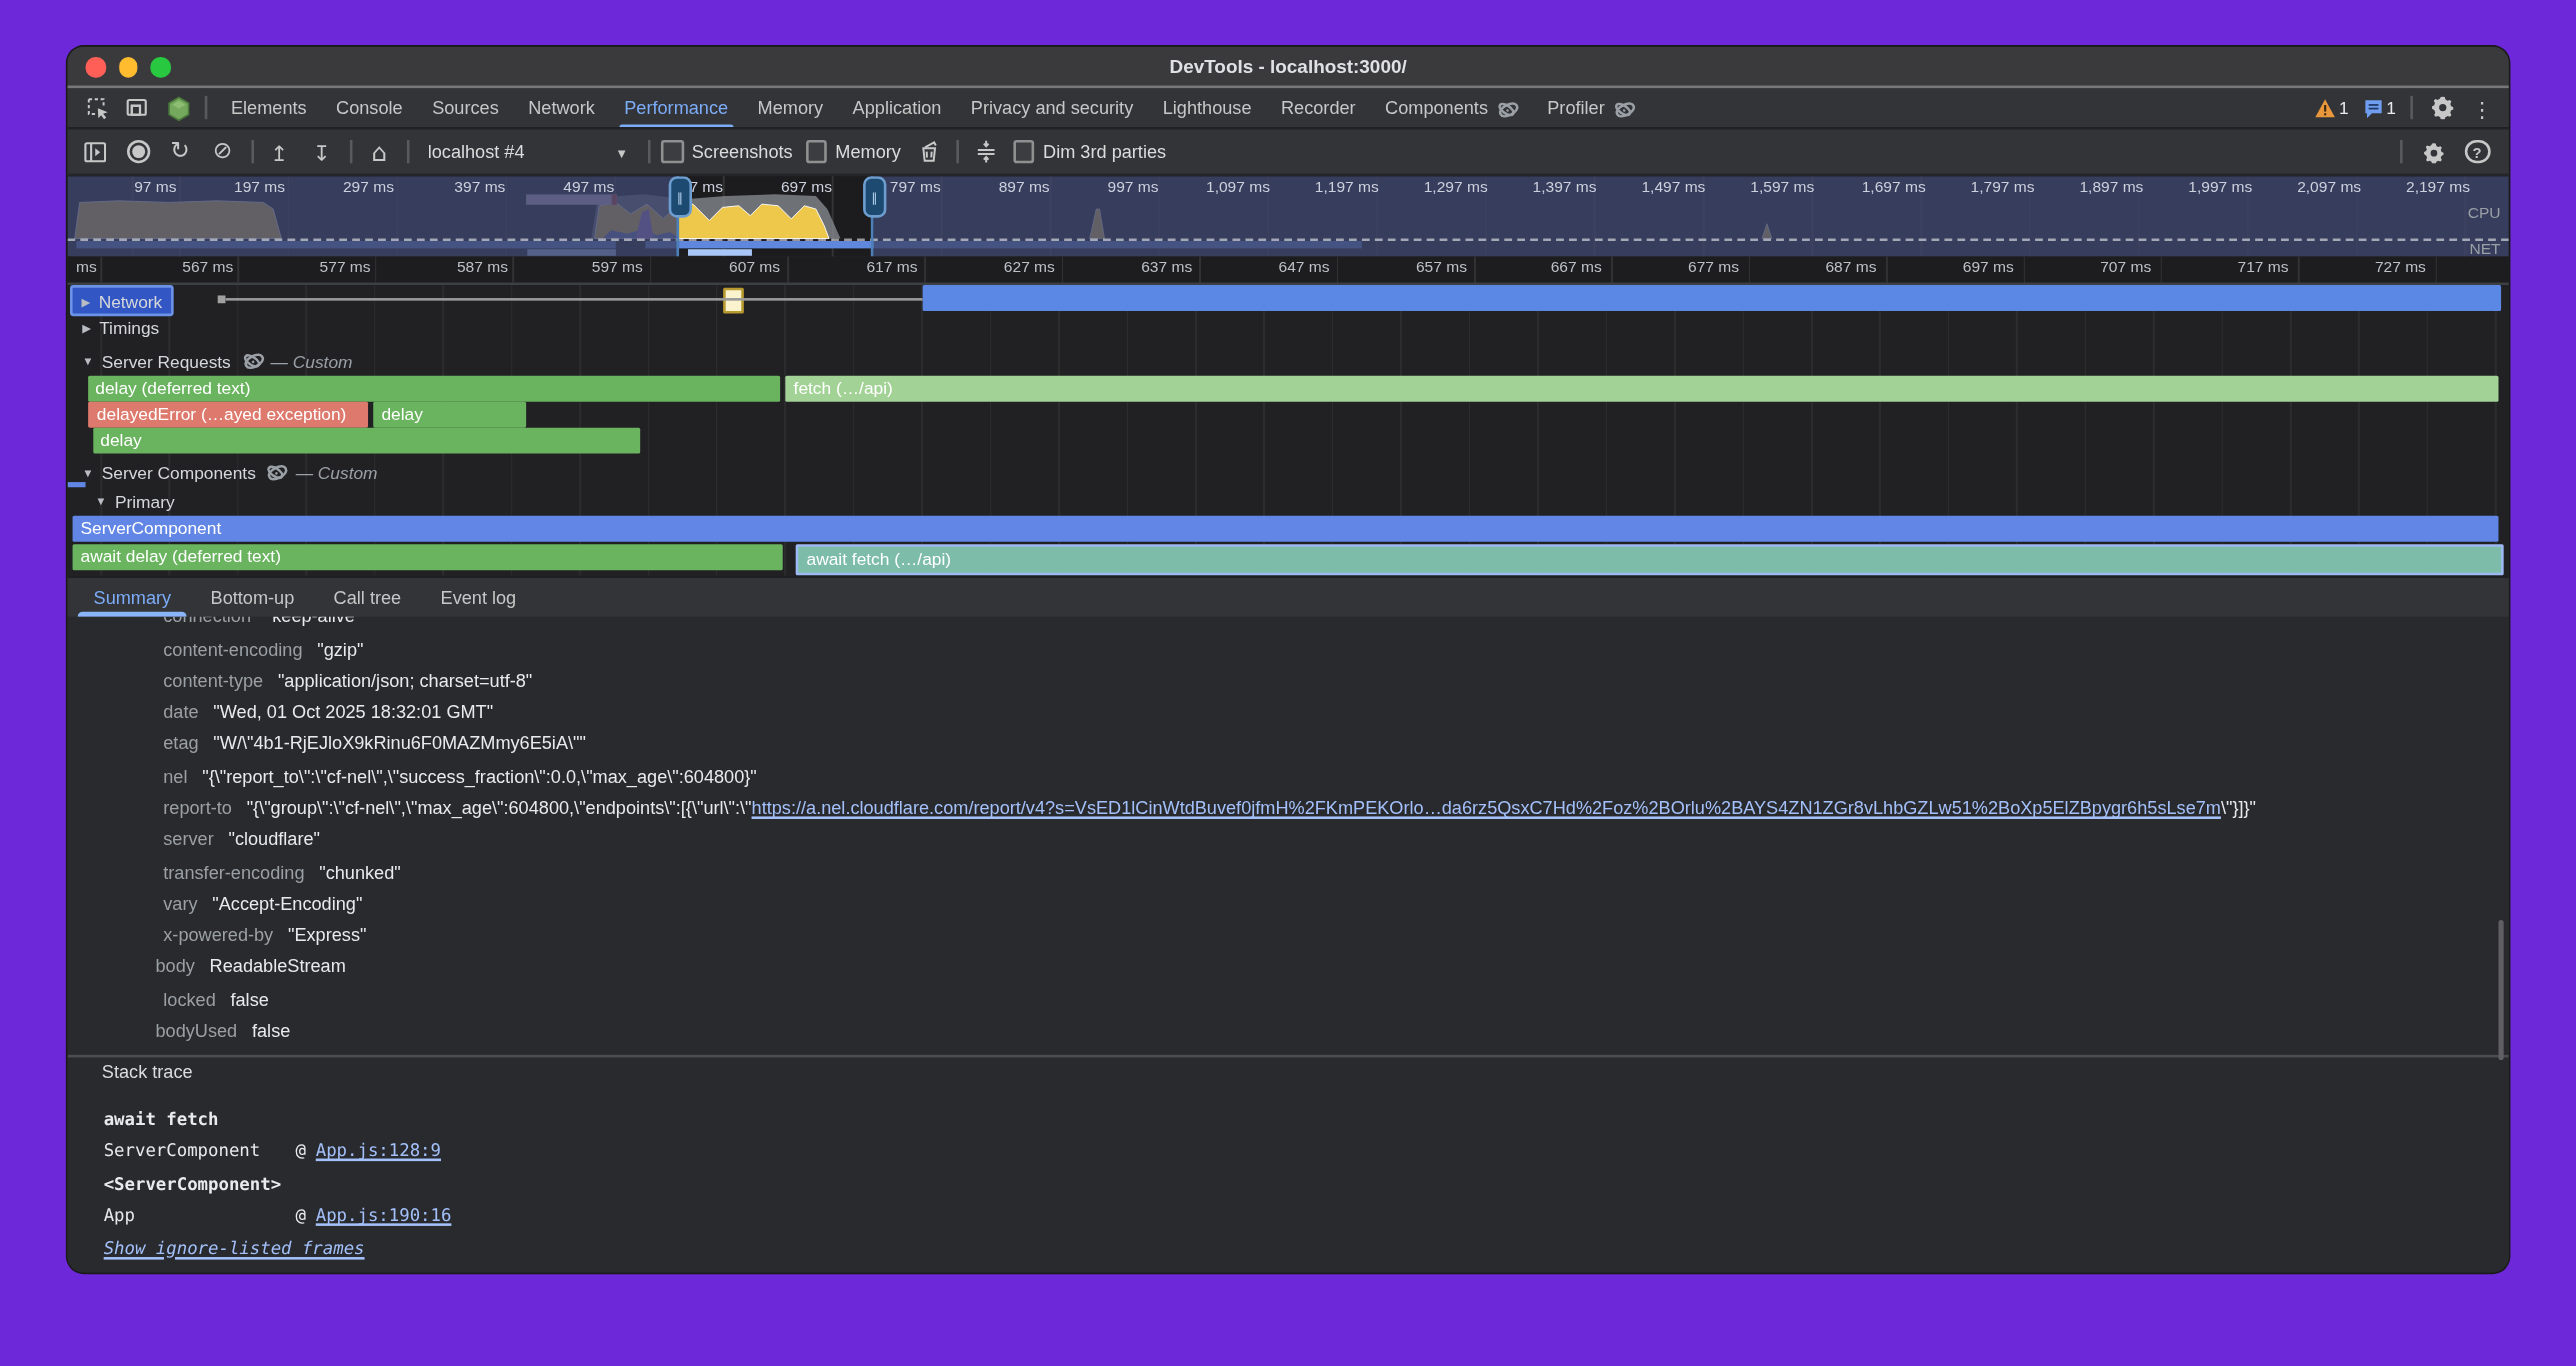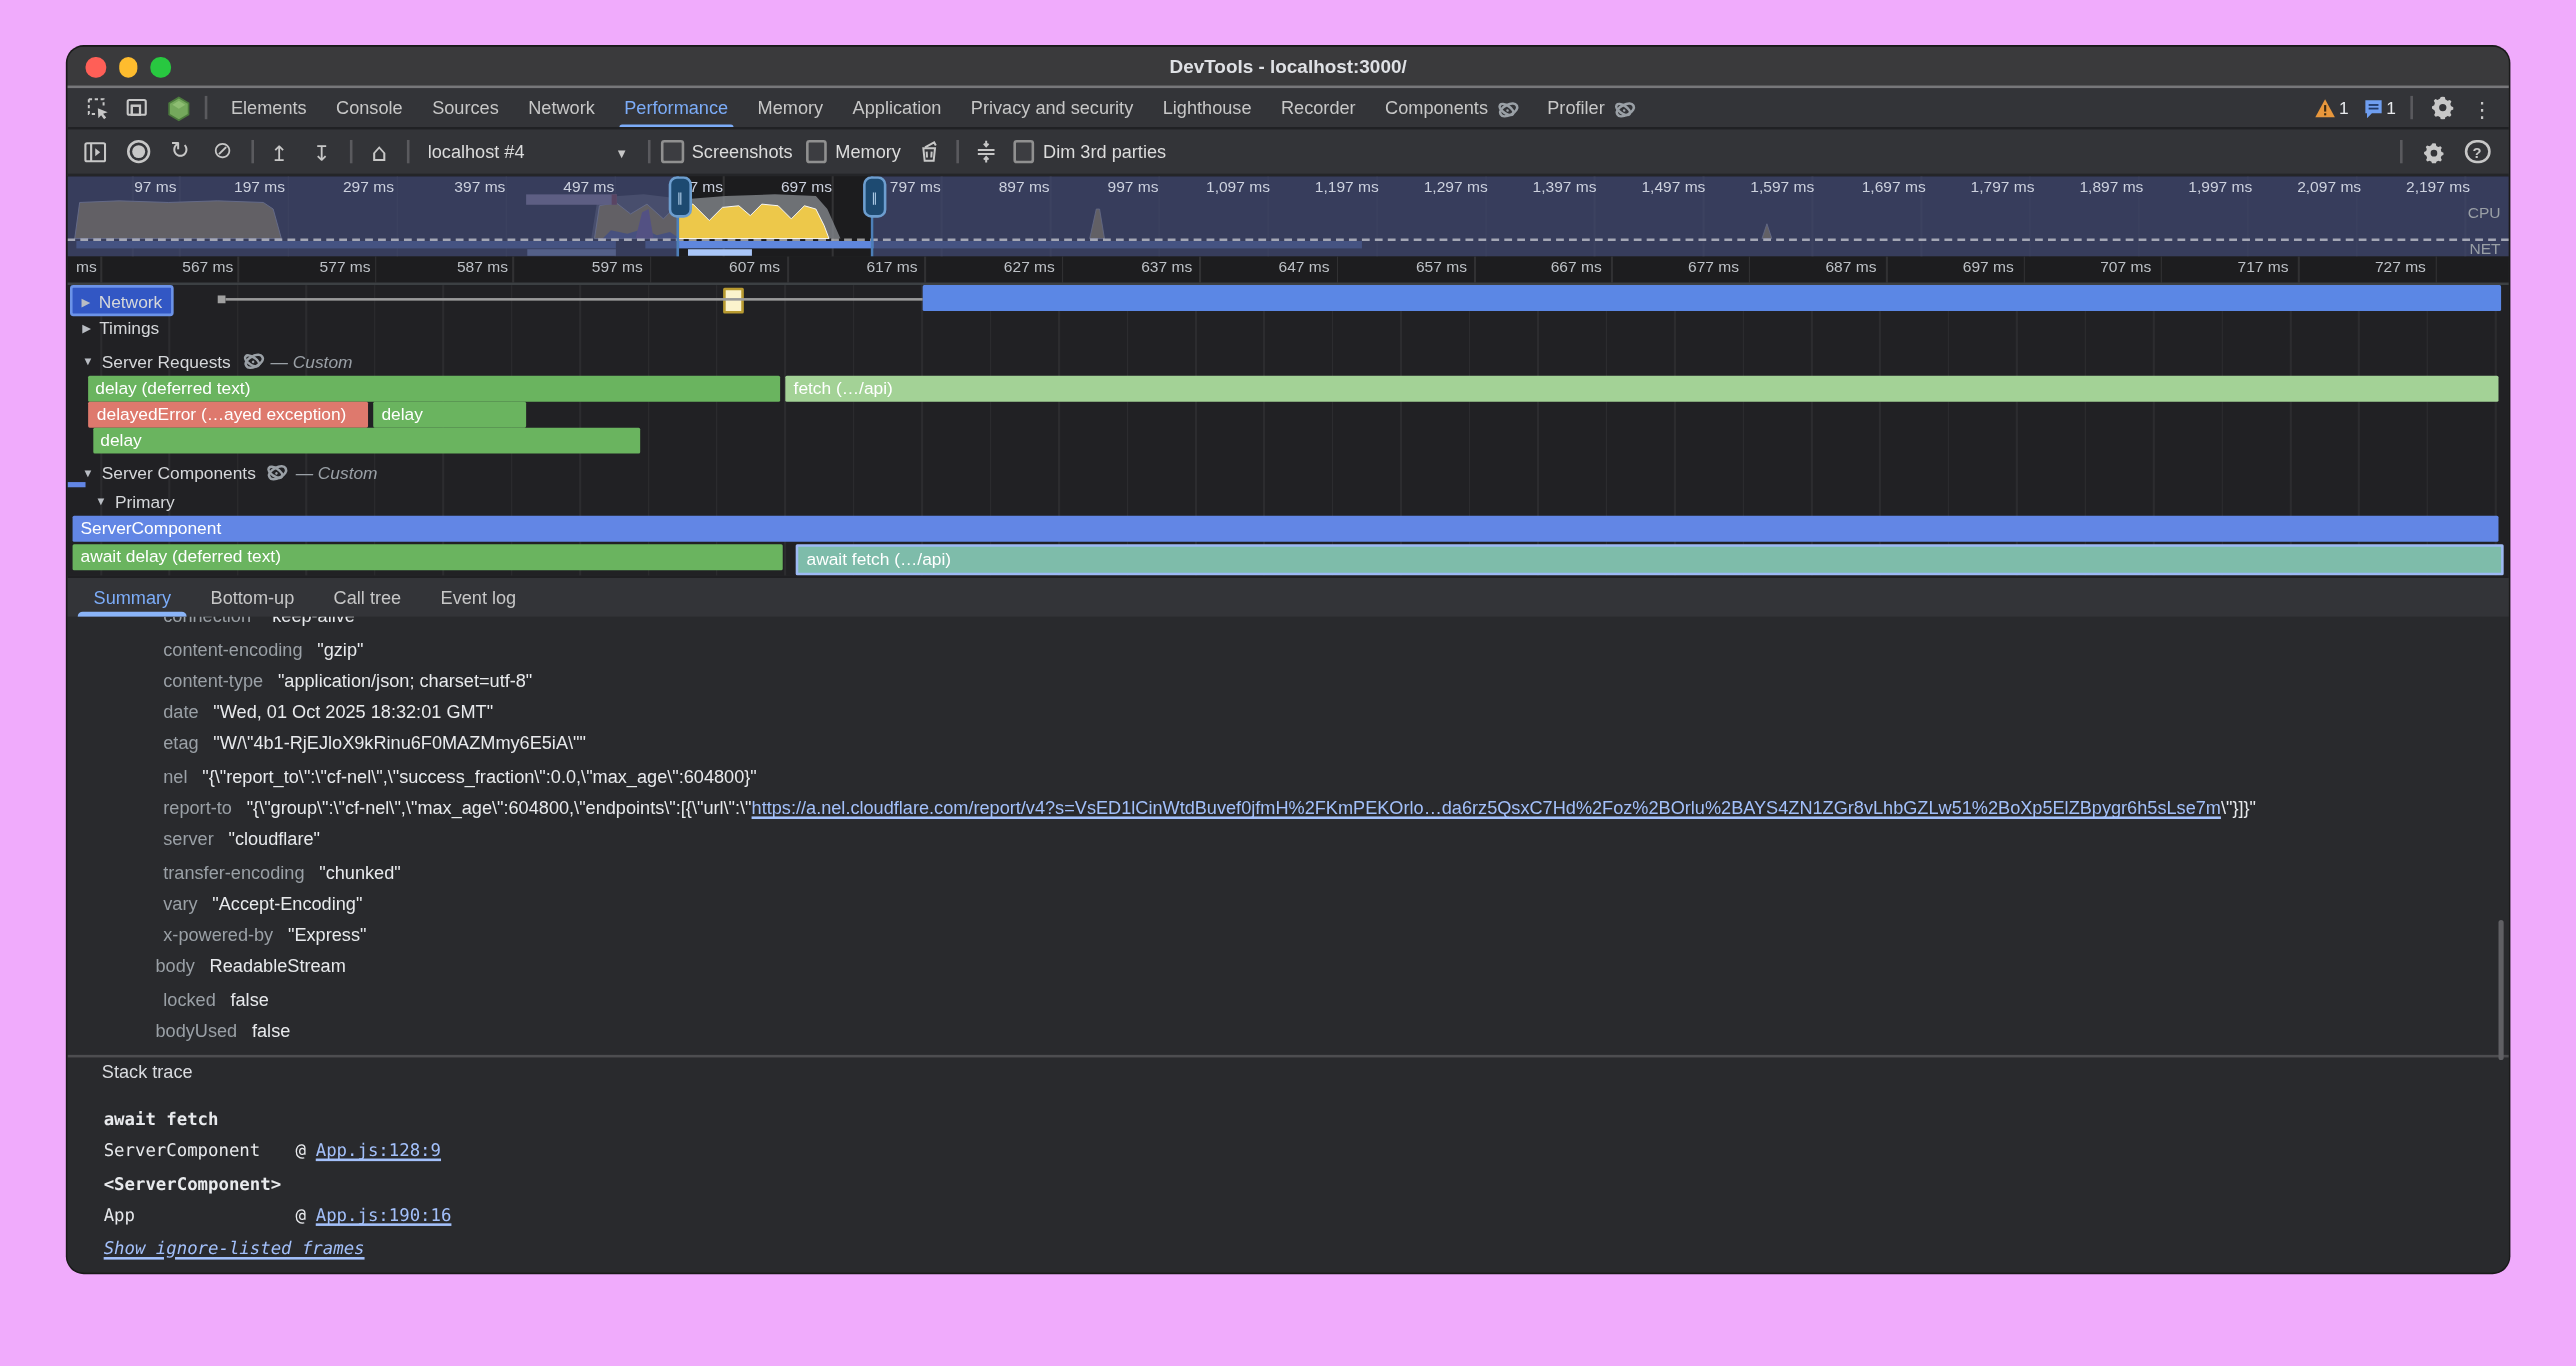--- a/index.html
+++ b/index.html
@@ -1,16 +1,16 @@
 <!DOCTYPE html>
 <html style="font-size:10px"><head>
 <meta charset="utf-8">
 <style>
   html,body{margin:0;padding:0;background:#000;}
-  #viewport{width:2576px;height:1367px;overflow:hidden;position:relative;background:#f0abfc;}
+  #viewport{width:2576px;height:1367px;overflow:hidden;position:relative;background:#6d28d9;}
   #stage{width:994px;height:527px;transform:scale(2.5918);transform-origin:0 0;position:relative;
          font-family:"Liberation Sans",sans-serif;-webkit-font-smoothing:antialiased;}
   .win{position:absolute;left:26px;top:18.4px;width:942px;height:473px;background:#292a2d;border-radius:6.3px;
        overflow:hidden;display:flex;flex-direction:column;box-shadow:0 0 0 0.6px #1a1a1a;}
   
   .titlebar{height:15px;background:#3a3a3c;border-bottom:0.6px solid #77777a;position:relative;flex:none;}
   .lights{position:absolute;left:7px;top:3.8px;display:flex;gap:5px;}
   .light{width:7.6px;height:7.6px;border-radius:50%;}
   .l-red{background:#ff5f57}.l-yellow{background:#febc2e}.l-green{background:#28c840}
   .wtitle{position:absolute;left:0;right:0;top:2.5px;text-align:center;color:#dfe1e5;font-size:7.3px;font-weight:bold;}

